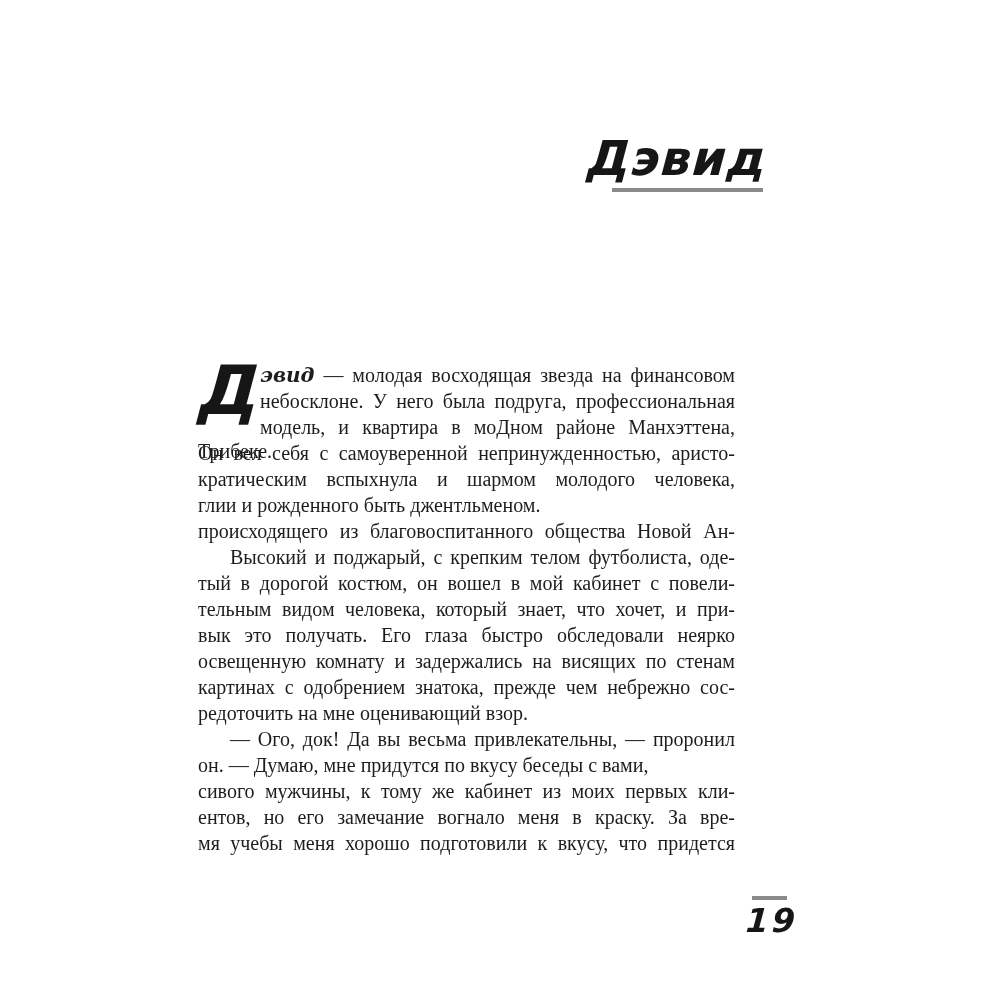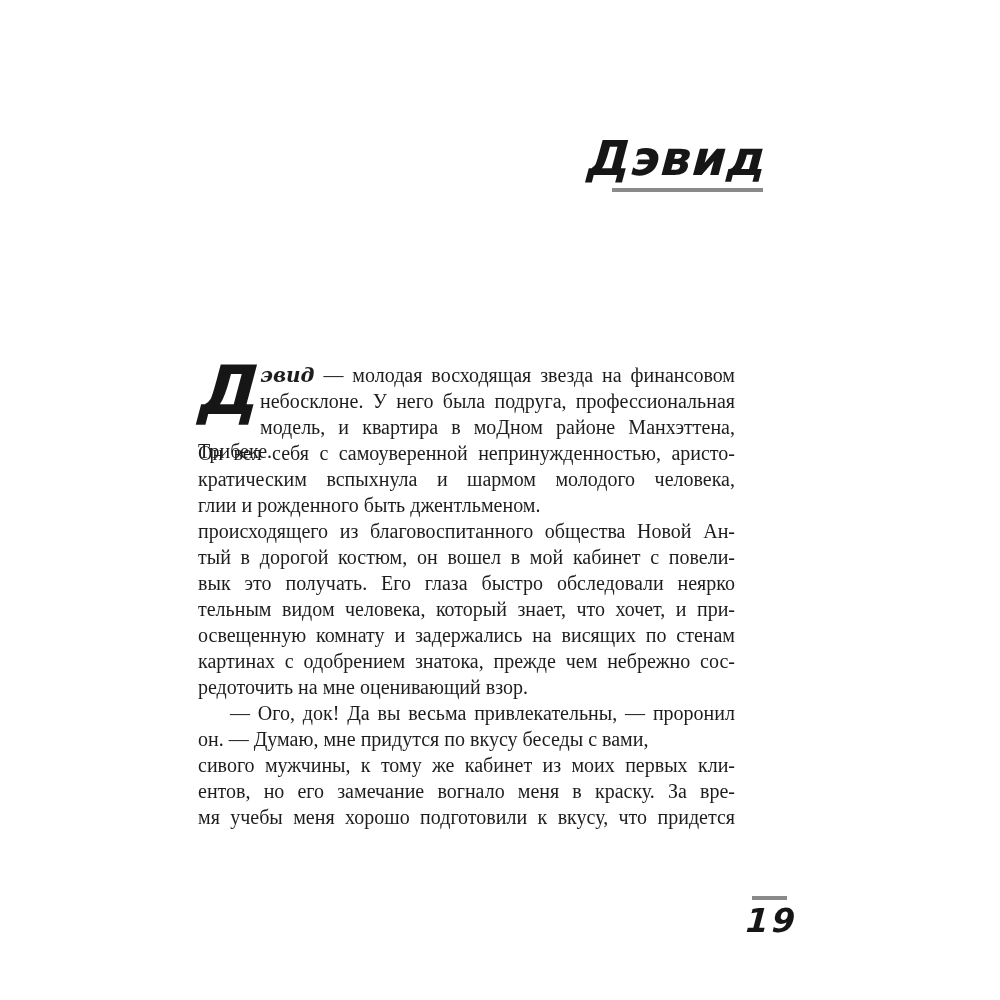--- a/index.html
+++ b/index.html
@@ -103,23 +103,24 @@
         <span class="hand dropcap">Д</span>
         <div class="bline"><span class="lead-word">эвид</span> — молодая восходящая звезда на финансовом</div>
         <div class="bline">небосклоне. У него была подруга, профессиональная</div>
         <div class="bline">модель, и квартира в моДном районе Манхэттена, Трибеке.</div>
         <div class="bline">Он вел себя с самоуверенной непринужденностью, аристо-</div>
         <div class="bline">кратическим вспыхнула и шармом молодого человека,</div>
         <div class="bline no-just">глии и рожденного быть джентльменом.</div>
         <div class="bline">происходящего из благовоспитанного общества Новой Ан-</div>
       </div>
       <div class="paragraph">
+        <div class="bline indent">Высокий и поджарый, с крепким телом футболиста, оде-</div>
         <div class="bline">тый в дорогой костюм, он вошел в мой кабинет с повели-</div>
+        <div class="bline">тельным видом человека, который знает, что хочет, и при-</div>
         <div class="bline">вык это получать. Его глаза быстро обследовали неярко</div>
-        <div class="bline">тельным видом человека, который знает, что хочет, и при-</div>
         <div class="bline">освещенную комнату и задержались на висящих по стенам</div>
         <div class="bline">картинах с одобрением знатока, прежде чем небрежно сос-</div>
         <div class="bline no-just">редоточить на мне оценивающий взор.</div>
       </div>
       <div class="paragraph">
         <div class="bline indent">— Ого, док! Да вы весьма привлекательны, — проронил</div>
         <div class="bline no-just">он. — Думаю, мне придутся по вкусу беседы с вами,</div>
       </div>
       <div class="paragraph">
         <div class="bline">сивого мужчины, к тому же кабинет из моих первых кли-</div>

